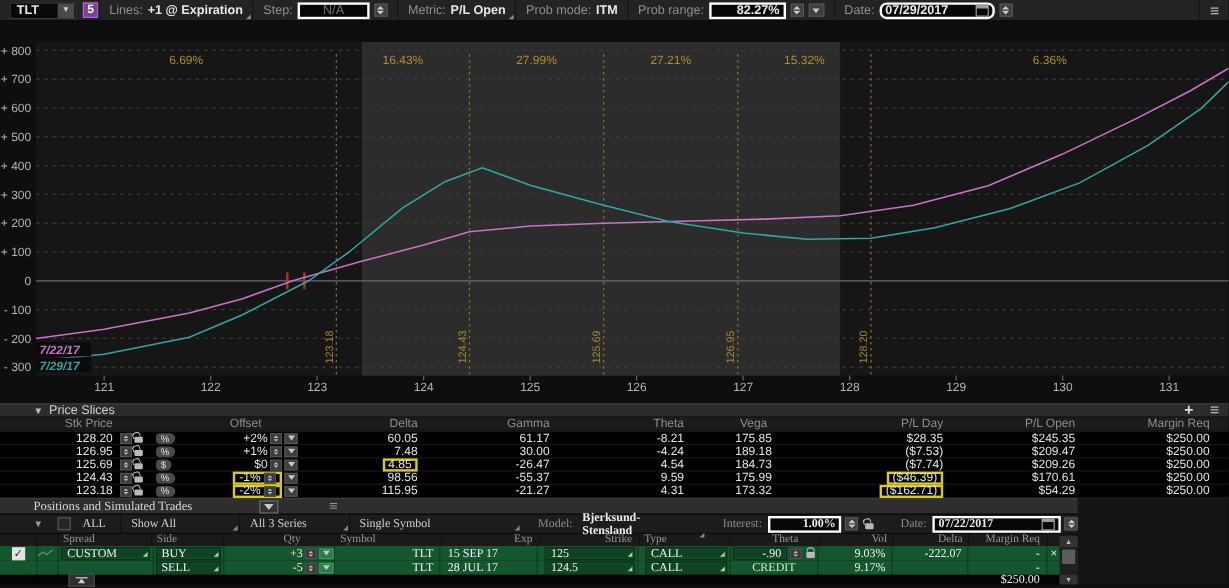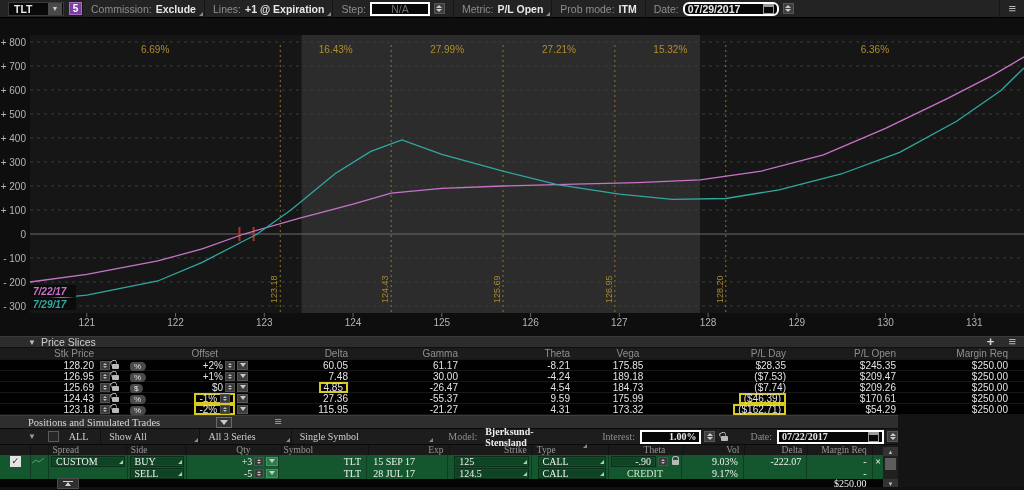--- a/index.html
+++ b/index.html
@@ -140,44 +140,53 @@
 
 <div class="app">
 
   <div class="topbar">
     <div class="symbol-box">
       <span class="val">TLT</span>
       <span class="ddb">▼</span>
     </div>
     <div class="badge5">5</div>
     <div class="tb-group fold">
-      <span class="lbl">Commission:</span>
-      <span class="val">Exclude</span>
-    </div>
-    <div class="tb-group fold">
       <span class="lbl">Lines:</span>
       <span class="val">+1 @ Expiration</span>
     </div>
     <div class="tb-group">
       <span class="lbl">Step:</span>
       <span class="inputbox" style="width:60px; justify-content:center;">
         <span class="dim">N/A</span>
       </span>
       <span class="stepper">
           <i class="up"></i>
           <i class="dn"></i>
         </span>
     </div>
     <div class="tb-group fold">
       <span class="lbl">Metric:</span>
       <span class="val">P/L Open</span>
     </div>
     <div class="tb-group">
       <span class="lbl">Prob mode:</span>
       <span class="val">ITM</span>
+    </div>
+    <div class="tb-group">
+      <span class="lbl">Prob range:</span>
+      <span class="inputbox" style="width:64px; justify-content:flex-end;">
+        <span class="ival">82.27%</span>
+      </span>
+      <span class="stepper">
+          <i class="up"></i>
+          <i class="dn"></i>
+        </span>
+      <span class="ddbtn">
+          <i></i>
+        </span>
     </div>
     <div class="tb-group">
       <span class="lbl">Date:</span>
       <span class="inputbox" style="width:96px;border-radius:6px;">
         <span class="ival" style="flex:1;">07/29/2017</span>
         <span class="cal"></span>
       </span>
       <span class="stepper">
           <i class="up"></i>
           <i class="dn"></i>
@@ -389,21 +398,21 @@
       <span class="c-pill"><span class="pill">%</span></span>
       <span class="c-off">
           <span class="hl"><span>-1%</span>&nbsp;<span class="mini-step">
               <i class="up"></i>
               <i class="dn"></i>
             </span></span>
           <span class="ddbtn" style="height:9px;width:11px;">
             <i></i>
           </span>
         </span>
-      <span class="c-n1">27.36</span>
+      <span class="c-n1">98.56</span>
       <span class="c-n2">-55.37</span>
       <span class="c-n3">9.59</span>
       <span class="c-n4">175.99</span>
       <span class="c-n5"><span class="num-hl">($46.39)</span></span>
       <span class="c-n6">$170.61</span>
       <span class="c-n7">$250.00</span>
     </div>
 
     <div class="ps-row">
       <span class="c-stk">123.18</span>

